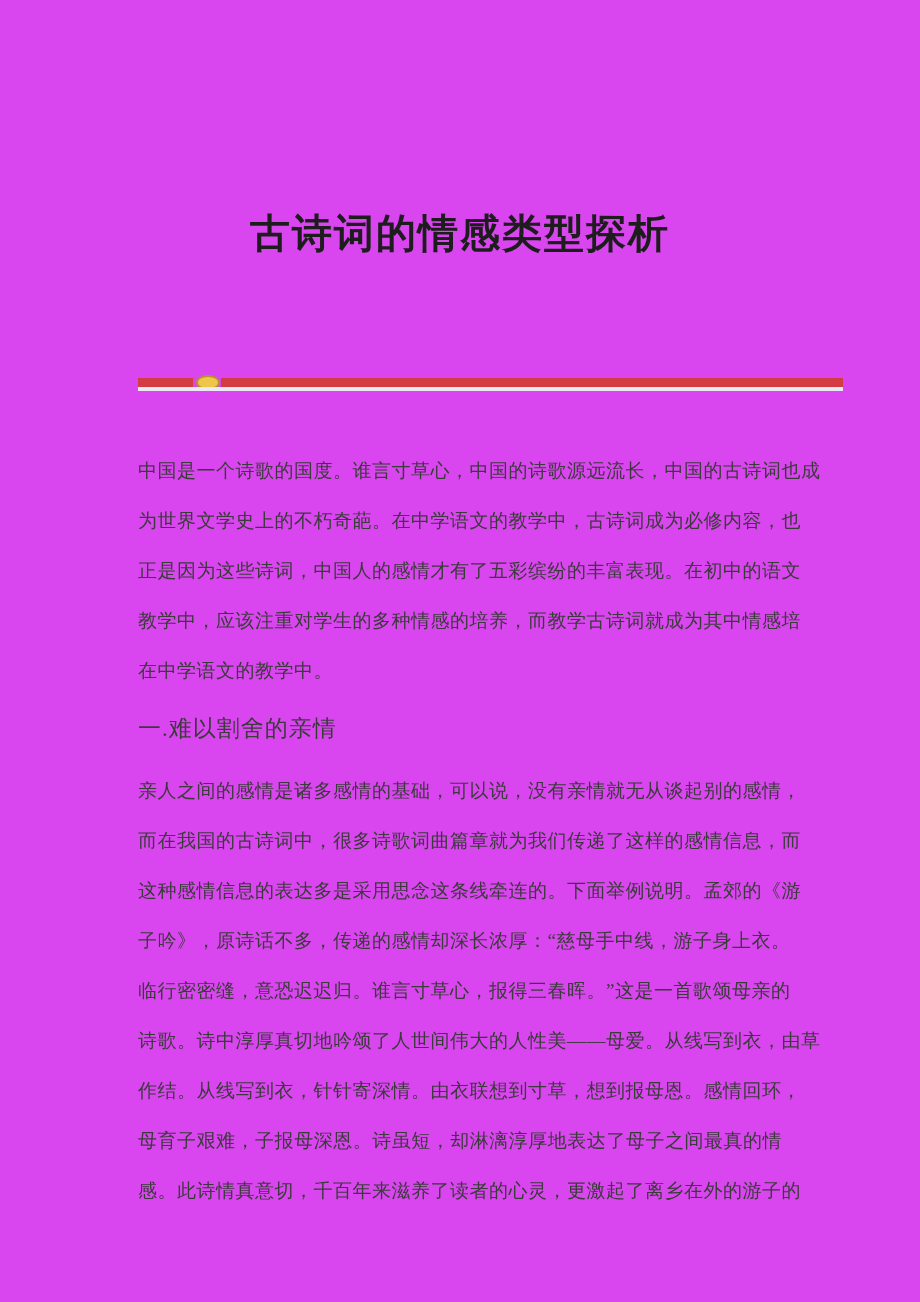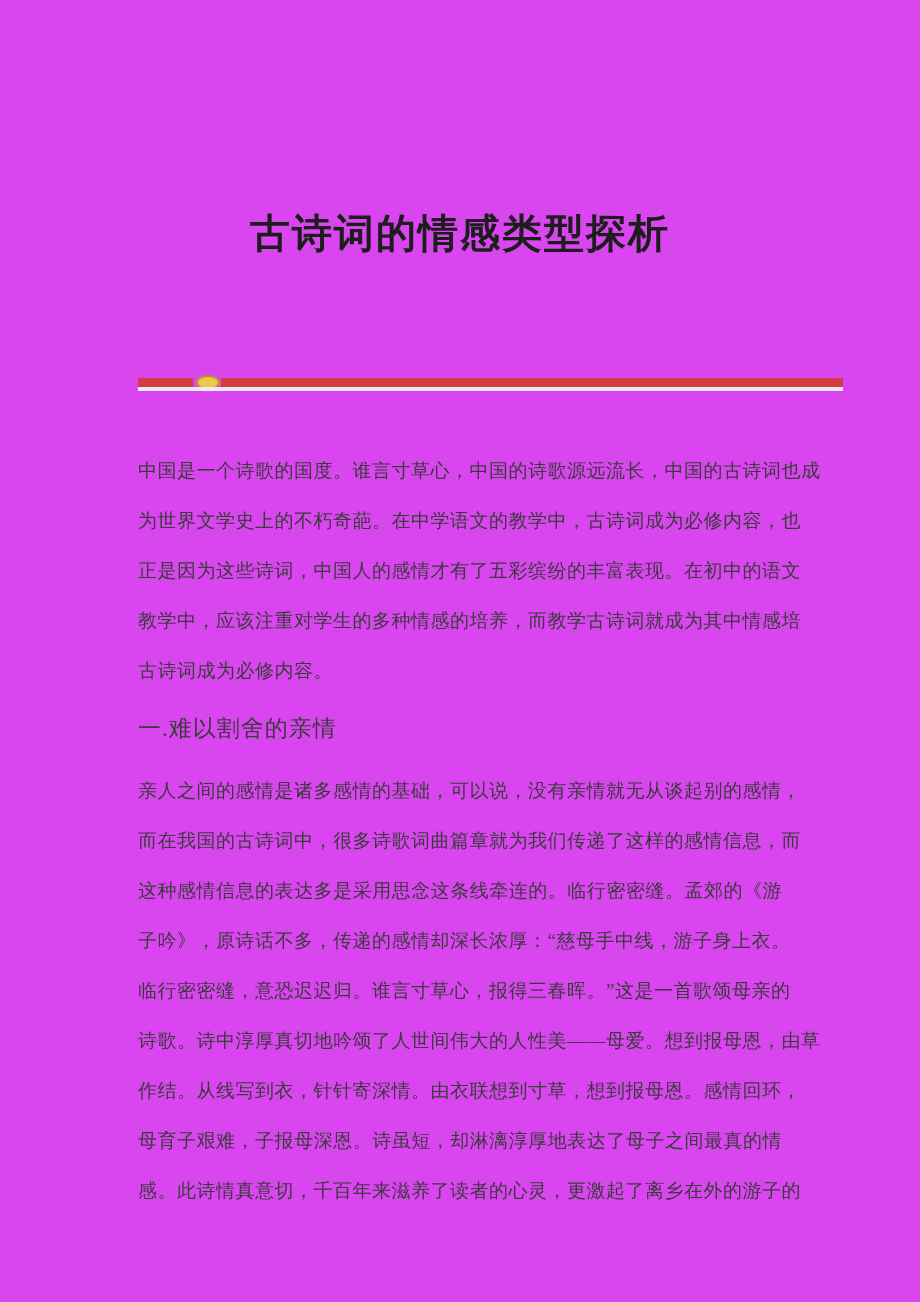--- a/index.html
+++ b/index.html
@@ -118,32 +118,32 @@
     <span class="seg-right"></span>
   </div>
 
   <div class="body-text">
 
     <div class="para para-1">
       <div class="para-line">中国是一个诗歌的国度。谁言寸草心，中国的诗歌源远流长，中国的古诗词也成</div>
       <div class="para-line">为世界文学史上的不朽奇葩。在中学语文的教学中，古诗词成为必修内容，也</div>
       <div class="para-line">正是因为这些诗词，中国人的感情才有了五彩缤纷的丰富表现。在初中的语文</div>
       <div class="para-line">教学中，应该注重对学生的多种情感的培养，而教学古诗词就成为其中情感培</div>
-      <div class="para-line short">古诗词成为必修内容。</div>
+      <div class="para-line short">在中学语文的教学中。</div>
     </div>
 
     <div class="section-heading">一.难以割舍的亲情</div>
 
     <div class="para para-2">
       <div class="para-line">亲人之间的感情是诸多感情的基础，可以说，没有亲情就无从谈起别的感情，</div>
       <div class="para-line">而在我国的古诗词中，很多诗歌词曲篇章就为我们传递了这样的感情信息，而</div>
-      <div class="para-line">这种感情信息的表达多是采用思念这条线牵连的。临行密密缝。孟郊的《游</div>
+      <div class="para-line">这种感情信息的表达多是采用思念这条线牵连的。下面举例说明。孟郊的《游</div>
       <div class="para-line">子吟》，原诗话不多，传递的感情却深长浓厚：“慈母手中线，游子身上衣。</div>
       <div class="para-line">临行密密缝，意恐迟迟归。谁言寸草心，报得三春晖。”这是一首歌颂母亲的</div>
-      <div class="para-line">诗歌。诗中淳厚真切地吟颂了人世间伟大的人性美——母爱。想到报母恩，由草</div>
+      <div class="para-line">诗歌。诗中淳厚真切地吟颂了人世间伟大的人性美——母爱。从线写到衣，由草</div>
       <div class="para-line">作结。从线写到衣，针针寄深情。由衣联想到寸草，想到报母恩。感情回环，</div>
       <div class="para-line">母育子艰难，子报母深恩。诗虽短，却淋漓淳厚地表达了母子之间最真的情</div>
       <div class="para-line">感。此诗情真意切，千百年来滋养了读者的心灵，更激起了离乡在外的游子的</div>
     </div>
 
   </div>
 
 </div>
 
 </body></html>

